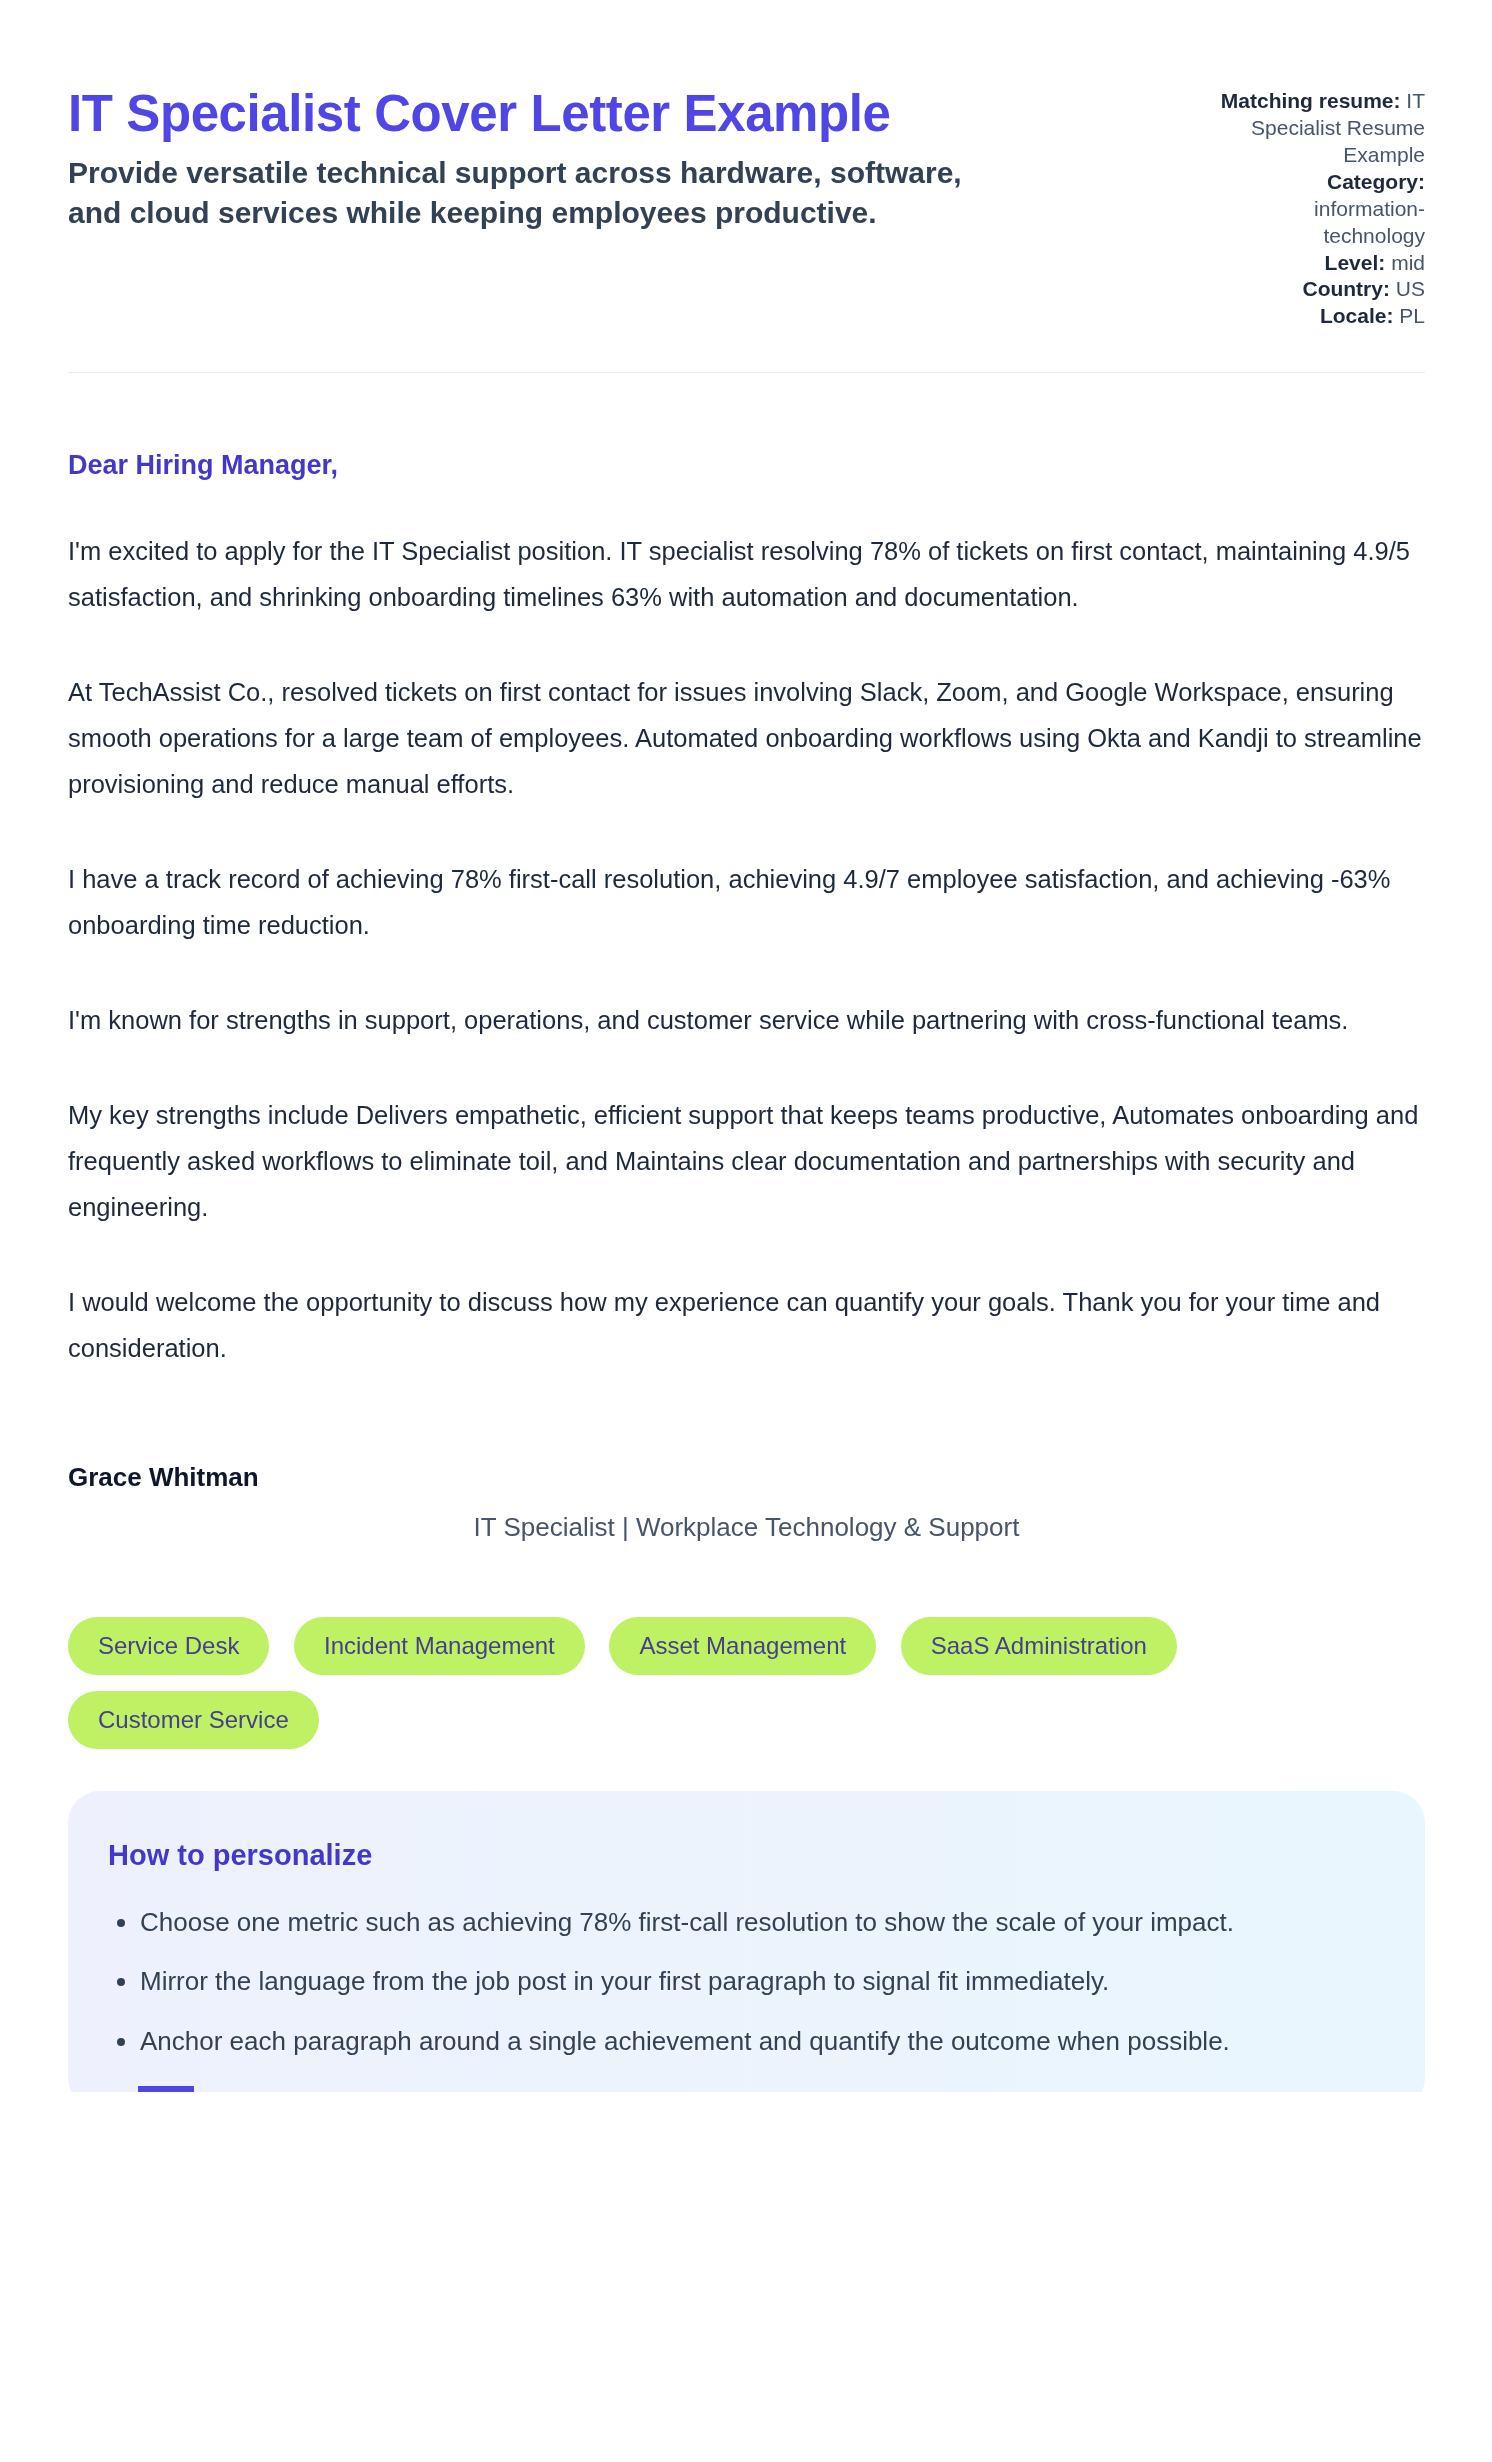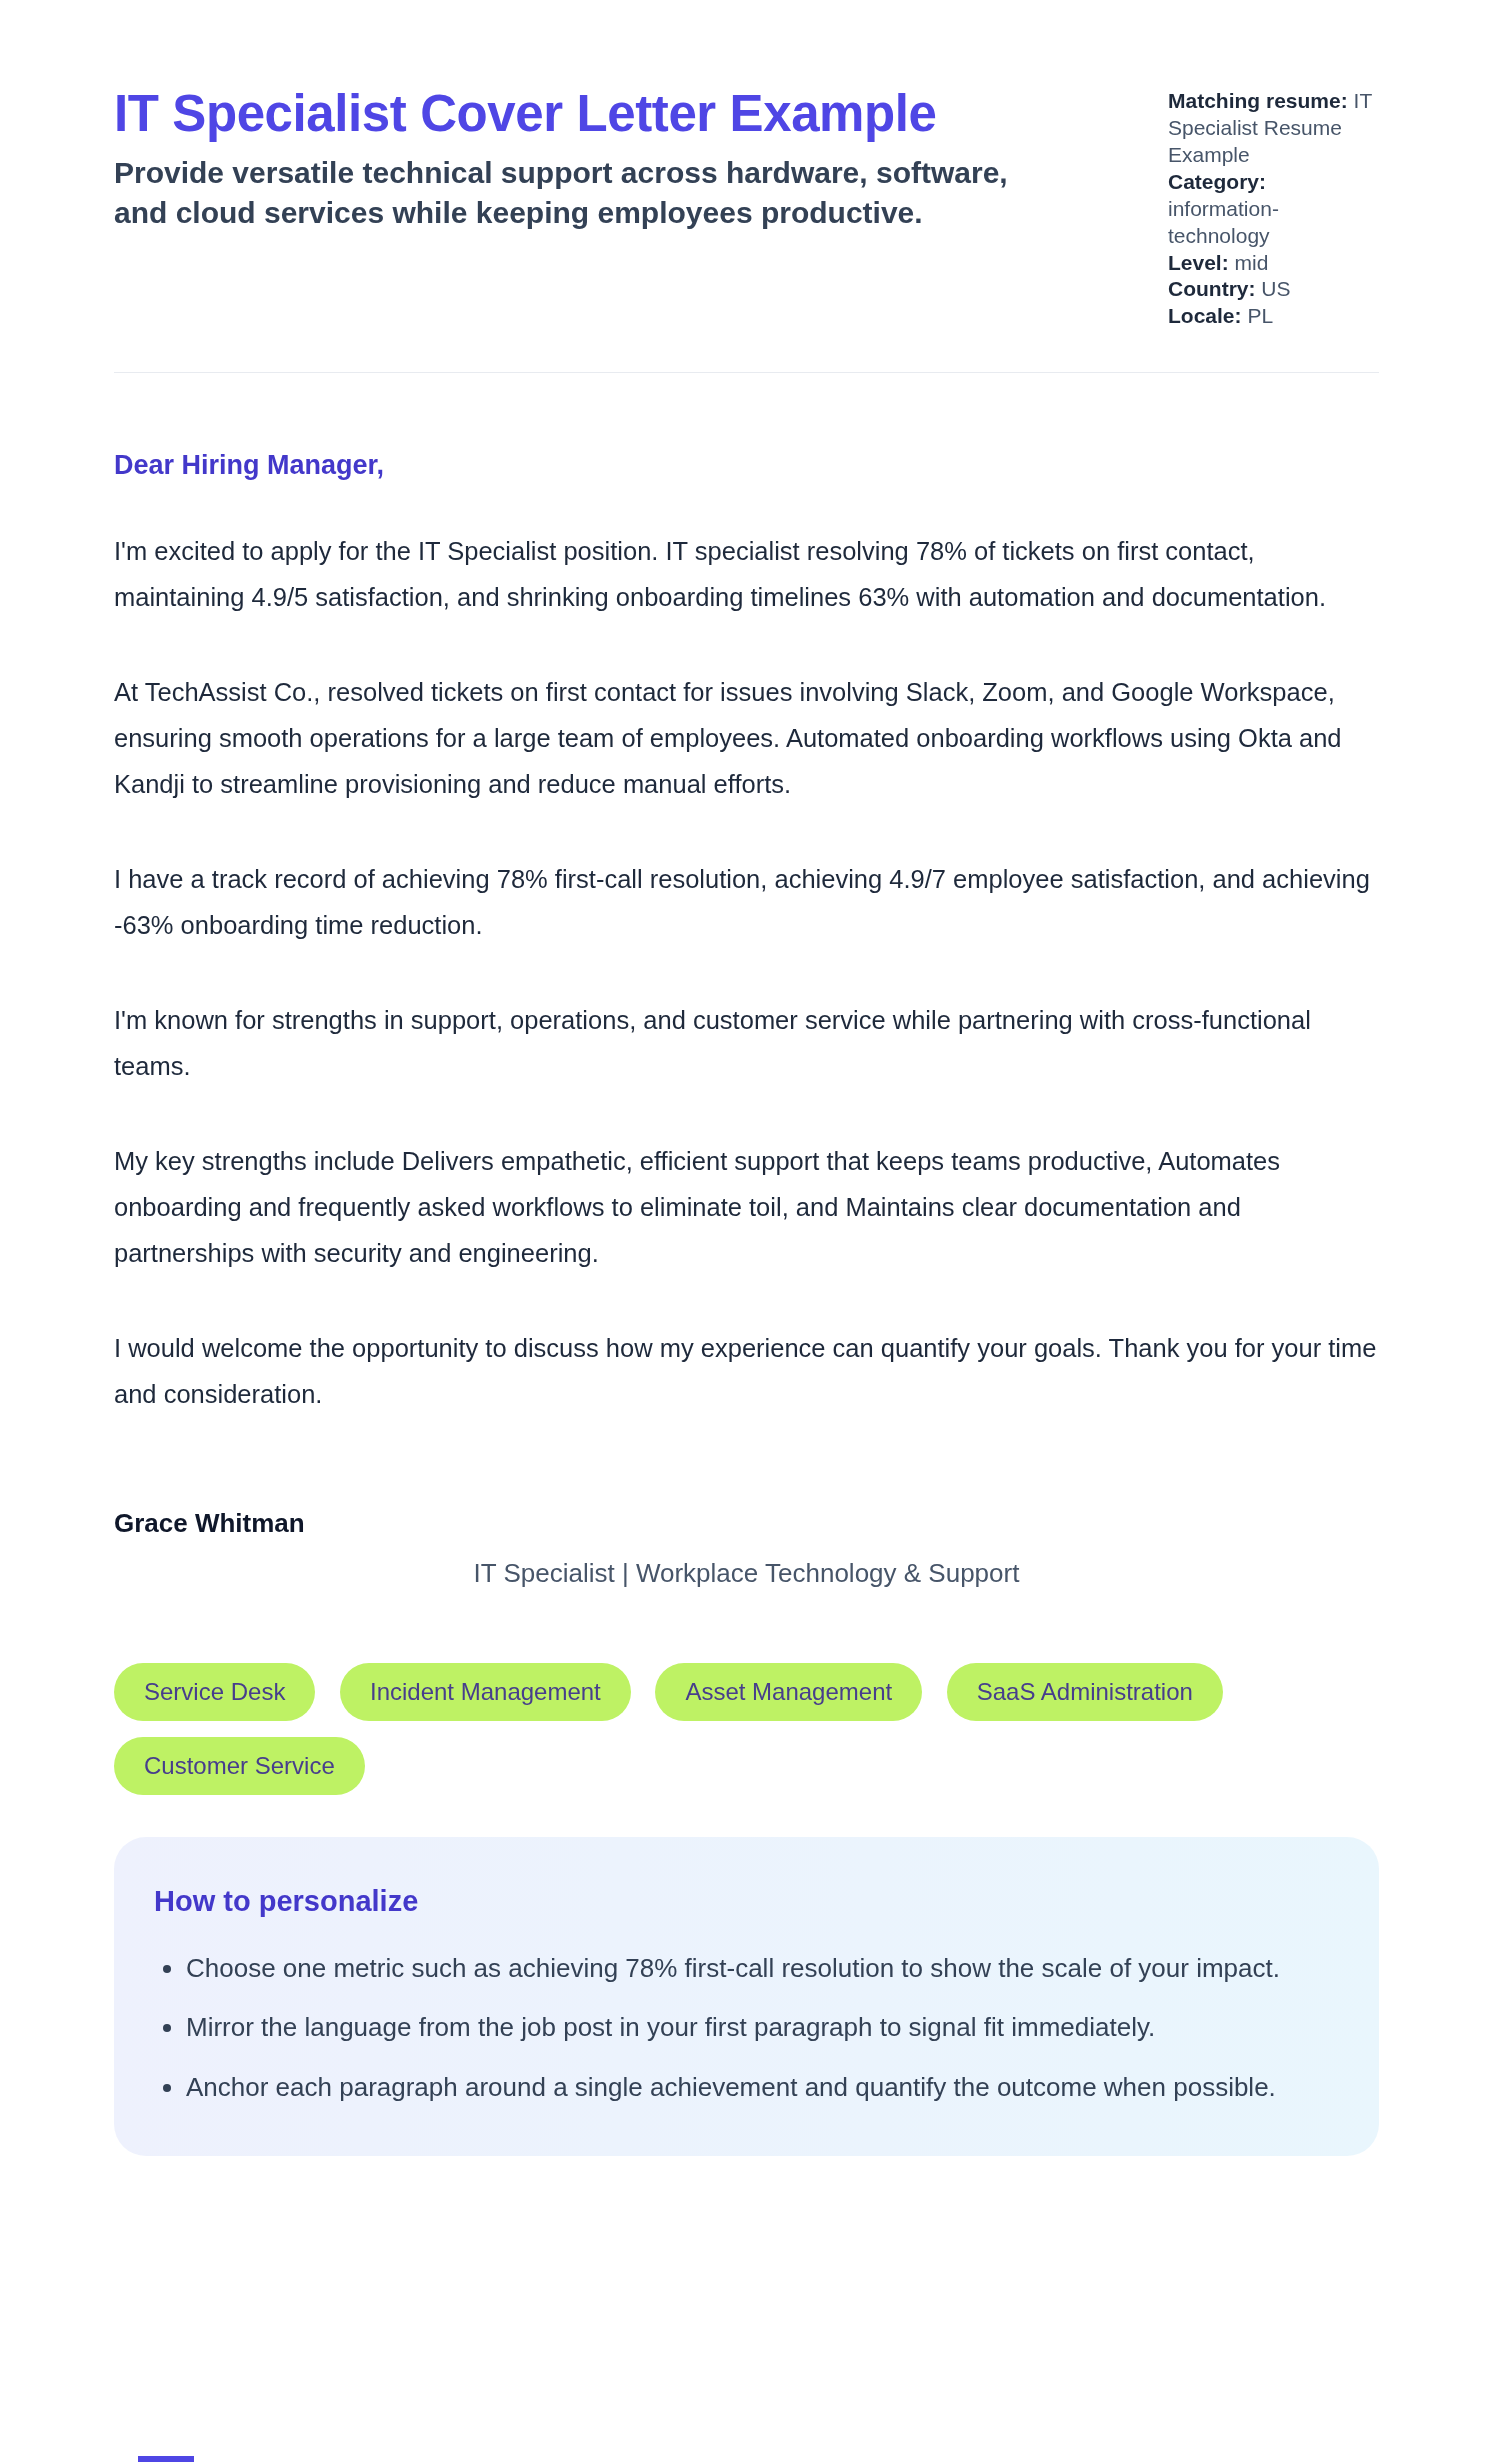--- a/index.html
+++ b/index.html
@@ -5,22 +5,22 @@
   * { margin: 0; padding: 0; box-sizing: border-box; }
   html, body { background: #ffffff; }
   body {
     width: 1493px;
     font-family: "Liberation Sans", "DejaVu Sans", sans-serif;
     color: #1e293b;
   }
   .page {
     position: relative;
     width: 1493px;
-    height: 2462px;
-    padding: 83px 114px 0;
+    height: 2092px;
+    padding: 83px 68px 0;
     overflow: hidden;
     background: #ffffff;
   }
 
   
   .header { display: flex; justify-content: space-between; align-items: flex-start; }
   .header-left { flex: 0 1 957px; max-width: 957px; }
   h1.title {
     font-size: 51px;
     line-height: 1.2;
@@ -32,20 +32,21 @@
     margin-top: 9px;
     font-size: 30px;
     line-height: 1.32;
     font-weight: 700;
     color: #334155;
     max-width: 931px;
   }
   .meta {
     flex: 0 0 211px;
     width: 211px;
+    text-align: right;
     font-size: 21px;
     line-height: 1.28;
     color: #475569;
     padding-top: 5.3px;
   }
   .meta-label { font-weight: 700; color: #1e293b; }
 
   .divider {
     border: none;
     border-top: 1.8px solid #e8ebf0;

